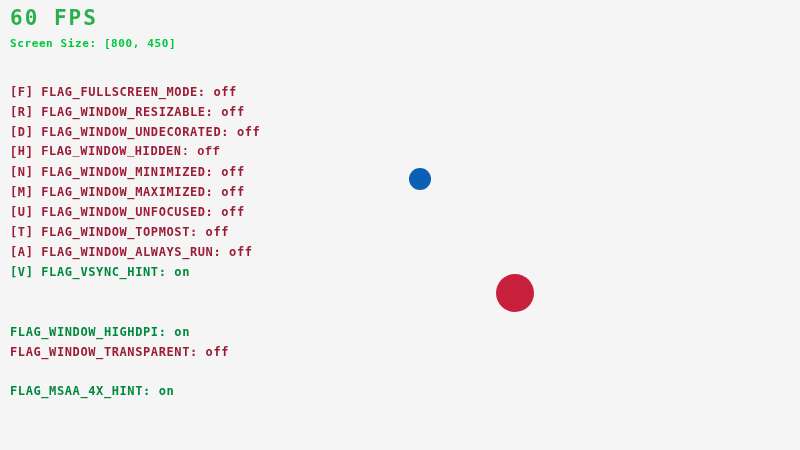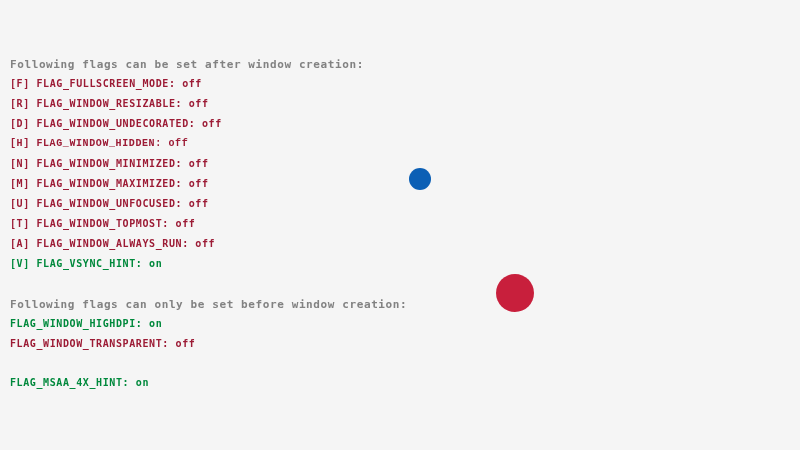--- a/index.html
+++ b/index.html
@@ -60,23 +60,24 @@
     color: #828282;
     font-weight: bold;
     letter-spacing: 0.6px;
   }
 
   #section-header-after { top: 59px; }
   #section-header-before { top: 299px; }
 
   .flag-line {
     left: 10px;
-    font-size: 10px;
+    font-size: 12px;
     font-weight: bold;
     letter-spacing: 0.6px;
+    margin-top: 7px;
   }
   .flag-line.off { color: #9c1b35; }
   .flag-line.on  { color: #00893c; }
 
   
   .ball {
     position: absolute;
     border-radius: 50%;
   }
   #ball-blue {
@@ -92,38 +93,38 @@
     width: 39px;
     height: 39px;
     background: #c81f3c;
   }
 </style>
 </head>
 <body>
 
 <div id="screen" style="background: rgb(245, 245, 245);">
 
+  <div class="txt" id="fps-counter" style="color: rgb(41, 176, 75);">60 FPS</div>
 
+  <div class="txt" id="screen-size" style="color: rgb(0, 200, 60);">Screen Size: [800, 450]</div>
 
-  <div class="txt section-header" id="section-header-after" style="color: rgb(130, 130, 130);">Following flags can be set after window creation:</div>
 
   <div id="runtime-flag-list">
       <div class="txt flag-line off" style="top: 79px;">[F] FLAG_FULLSCREEN_MODE: off</div>
       <div class="txt flag-line off" style="top: 99px;">[R] FLAG_WINDOW_RESIZABLE: off</div>
       <div class="txt flag-line off" style="top: 119px; text-align: center;">[D] FLAG_WINDOW_UNDECORATED: off</div>
       <div class="txt flag-line off" style="top: 139px; font-family: Liberation Mono, monospace;">[H] FLAG_WINDOW_HIDDEN: off</div>
       <div class="txt flag-line off" style="top: 159px;">[N] FLAG_WINDOW_MINIMIZED: off</div>
       <div class="txt flag-line off" style="top: 179px;">[M] FLAG_WINDOW_MAXIMIZED: off</div>
       <div class="txt flag-line off" style="top: 199px;">[U] FLAG_WINDOW_UNFOCUSED: off</div>
       <div class="txt flag-line off" style="top: 219px;">[T] FLAG_WINDOW_TOPMOST: off</div>
       <div class="txt flag-line off" style="top: 239px; text-align: right;">[A] FLAG_WINDOW_ALWAYS_RUN: off</div>
       <div class="txt flag-line on" style="top: 259px;">[V] FLAG_VSYNC_HINT: on</div>
     </div>
 
-  <div class="txt section-header" id="section-header-before" style="color: rgb(130, 130, 130);">Following flags can only be set before window creation:</div>
 
   <div id="creation-flag-list">
       <div class="txt flag-line on" style="top: 319px;">FLAG_WINDOW_HIGHDPI: on</div>
       <div class="txt flag-line off" style="top: 339px;">FLAG_WINDOW_TRANSPARENT: off</div>
       <div class="txt flag-line on" style="top: 378px;">FLAG_MSAA_4X_HINT: on</div>
     </div>
 
   <div class="ball" id="ball-blue" style="left: 409px; top: 168px; width: 22px; height: 22px; background: rgb(11, 95, 181);"></div>
   <div class="ball" id="ball-red" style="left: 496px; top: 274px; width: 38px; height: 38px; background: rgb(200, 31, 60);"></div>
 

